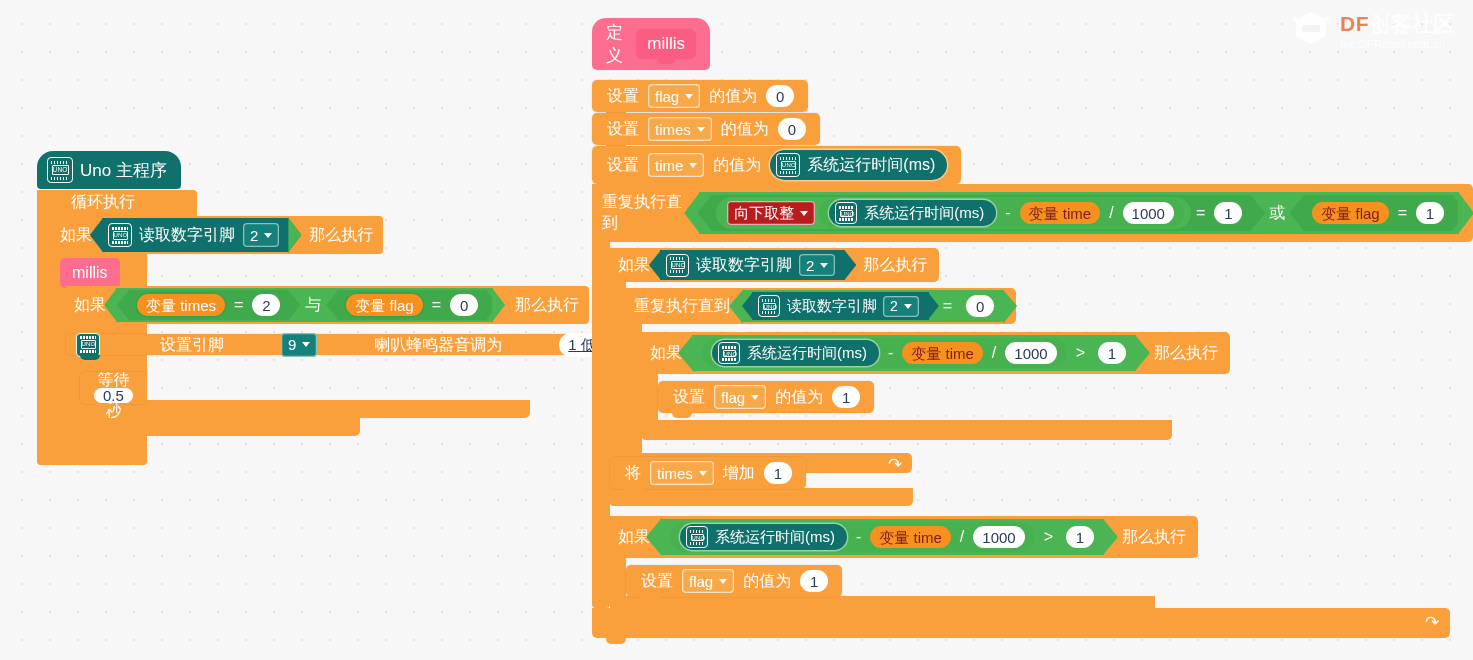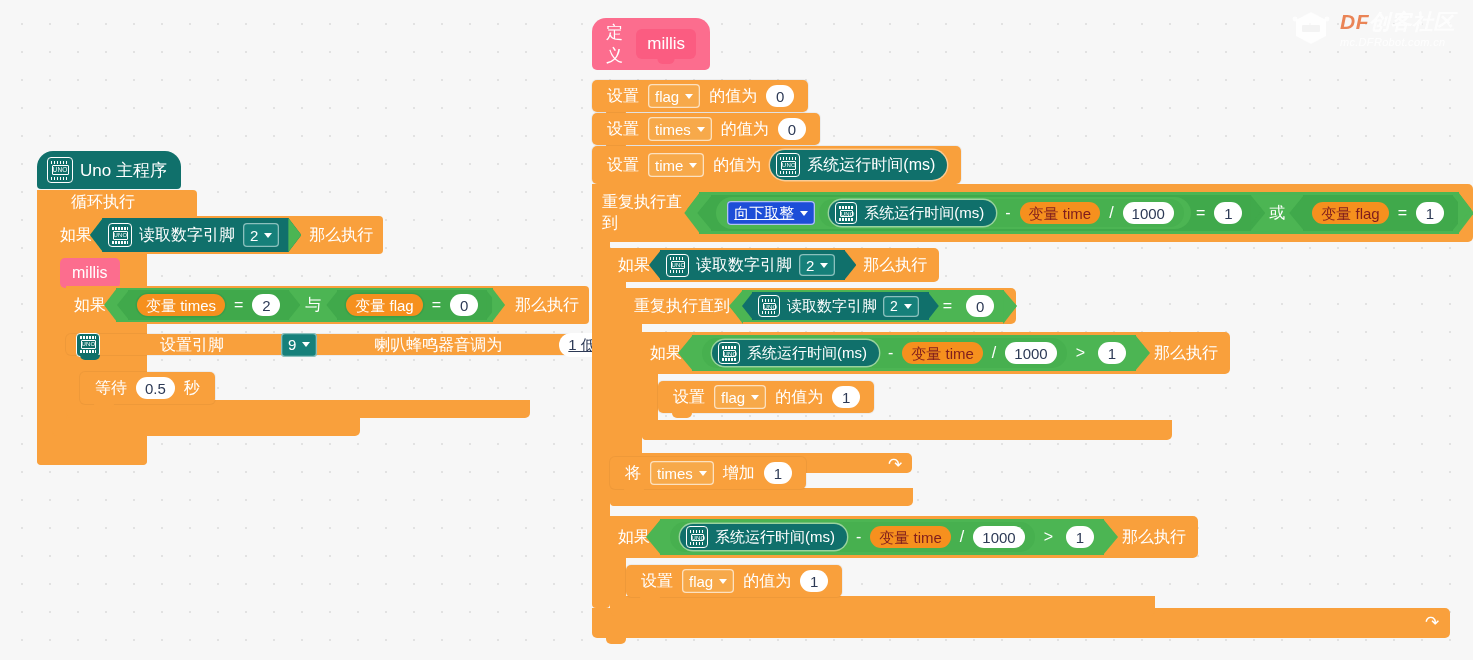--- a/index.html
+++ b/index.html
@@ -50,21 +50,21 @@
   .pill-var-plain{background:#f6901e;color:#7f1d1d;}
 
   
   .dd{
     display:inline-flex;align-items:center;gap:6px;
     height:24px;border-radius:4px;padding:0 7px;
     font-size:15px;color:#ffffff;margin:0 4px;white-space:nowrap;
   }
   .dd-orange{background:#f7a94a;box-shadow:inset 0 0 0 1.3px rgba(255,255,255,.65);}
   .dd-teal{background:#16807a;box-shadow:inset 0 0 0 1.3px rgba(255,255,255,.5);}
-  .dd-green{background:#1d4ed8;box-shadow:inset 0 0 0 1.3px rgba(255,255,255,.65);text-decoration:underline;}
+  .dd-green{background:#b91c1c;box-shadow:inset 0 0 0 1.3px rgba(255,255,255,.65);}
   .caret{width:0;height:0;border-left:4.5px solid transparent;border-right:4.5px solid transparent;border-top:5px solid #fff;}
 
   
   .teal-rep{
     display:inline-flex;align-items:center;
     background:#10706b;border-radius:16px;height:30px;padding:0 12px 0 6px;
     color:#fff;font-size:16px;white-space:nowrap;
     box-shadow:0 0 0 1.4px rgba(255,255,255,.45);
     margin:0 4px;
   }
@@ -159,21 +159,21 @@
     position:absolute;background:#fc6d8e;border-radius:5px;
     color:#fff;font-size:16px;display:flex;align-items:center;
     padding:0 12px;height:30px;
   }
   .call:after{
     content:"";position:absolute;left:14px;top:100%;width:20px;height:5px;
     background:#fc6d8e;border-radius:0 0 5px 5px;
   }
 
   
-  #logo{position:absolute;right:18px;top:8px;display:flex;align-items:center;opacity:.85;font-style:italic;}
+  #logo{position:absolute;right:18px;top:8px;display:flex;align-items:flex-end;opacity:.85;}
   #logo .mark{width:42px;height:42px;position:relative;margin-right:8px;}
   #logo .txt{display:flex;flex-direction:column;line-height:1;}
   #logo .t1{font-size:21px;font-weight:bold;letter-spacing:.5px;}
   #logo .t1 .df{color:#e8703a;}
   #logo .t1 .cn{color:#ffffff;}
   #logo .t2{font-size:11px;color:#ffffff;margin-top:5px;letter-spacing:.3px;}
 </style>
 </head>
 <body>
 
@@ -268,21 +268,21 @@
     <span class="lbl">喇叭蜂鸣器音调为</span>
     <span class="pill pill-white" style="height:24px;border-radius:12px;text-decoration:underline;">1 低 C/C3</span>
     <span class="lbl">节拍为</span>
     <span class="dd dd-teal">
       <span>1/9</span>
         <span class="caret"></span>
     </span>
     <span class="notch" style="background:#10706b;"></span>
   </div>
 
-  <div class="stmt" style="left:80px;top:372px;">
+  <div class="stmt" style="left:80px;top:372px;flex-direction:column;">
     <span class="lbl">等待</span>
     <span class="pill pill-white">0.5</span>
     <span class="lbl">秒</span>
     <span class="notch"></span>
   </div>
 
   <div class="hat" style="left:592px;top:18px;height:52px;width:90px;">
     <span>定义</span>
     <span class="fname">millis</span>
   </div>

